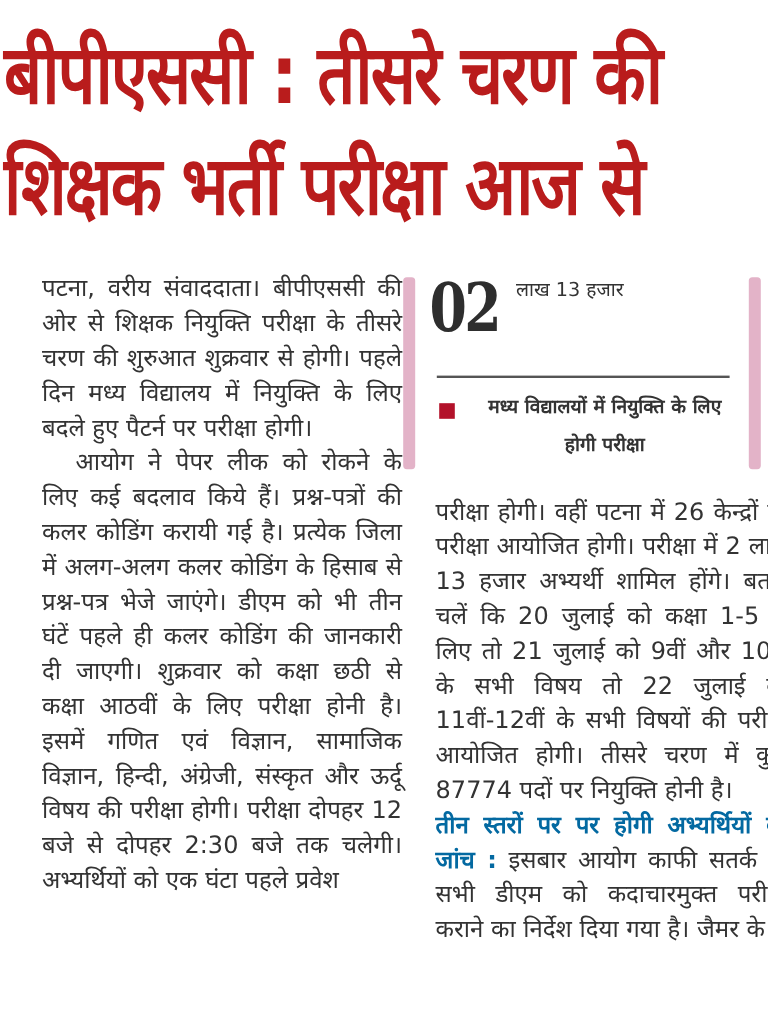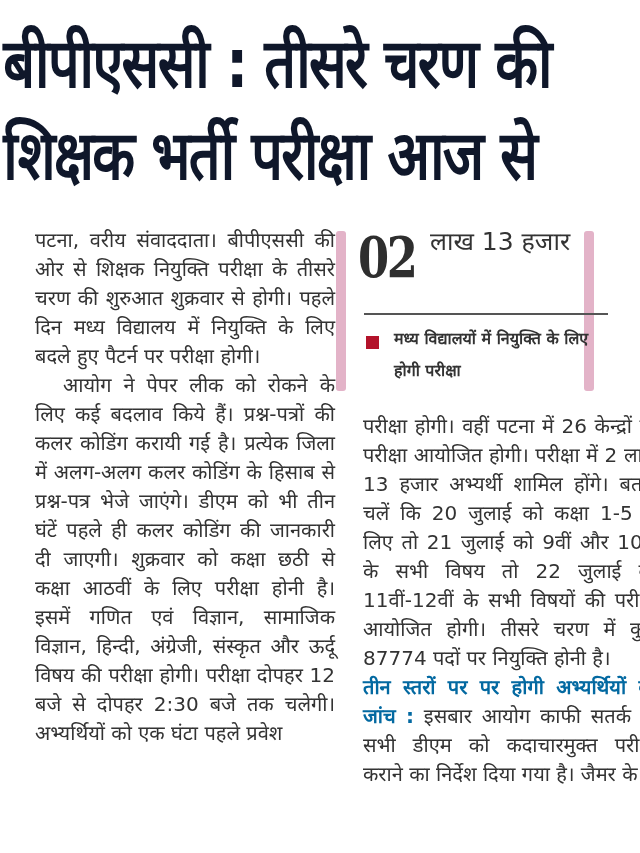--- a/index.html
+++ b/index.html
@@ -16,21 +16,21 @@
       color: #2b2b2b;
     }
     .headline {
       position: absolute;
       left: 0;
       top: 18px;
       width: 612px;
       margin: 0;
       font-family: "DejaVu Sans", sans-serif;
       font-weight: bold;
-      color: #0f172a;
+      color: #b91c1c;
       letter-spacing: -2px;
       text-align: center;
     }
     .headline .line {
       display: block;
       font-size: 68px;
       line-height: 92px;
       white-space: nowrap;
       transform: scaleX(0.82);
       transform-origin: left center;
@@ -61,22 +61,23 @@
       width: 296px;
     }
     .subhead {
       font-weight: bold;
       color: #0369a1;
     }
     .highlight-box {
       position: absolute;
       left: 336px;
       top: 225px;
-      width: 258px;
+      width: 298px;
       height: 168px;
+      text-align: center;
     }
     .box-bar {
       position: absolute;
       top: 6px;
       width: 10px;
       height: 160px;
       background: #e3b3c8;
       border-radius: 3px;
     }
     .box-bar.left { left: 0; }
@@ -91,21 +92,21 @@
       line-height: 64px;
       color: #2e2e2e;
       letter-spacing: -3px;
       transform: scaleX(0.8);
       transform-origin: left center;
     }
     .number-caption {
       position: absolute;
       left: 94px;
       top: 4px;
-      font-size: 25px;
+      font-size: 16px;
       line-height: 26px;
       color: #333;
     }
     .box-divider {
       position: absolute;
       left: 28px;
       top: 88px;
       width: 244px;
       height: 1.5px;
       background: #555;

